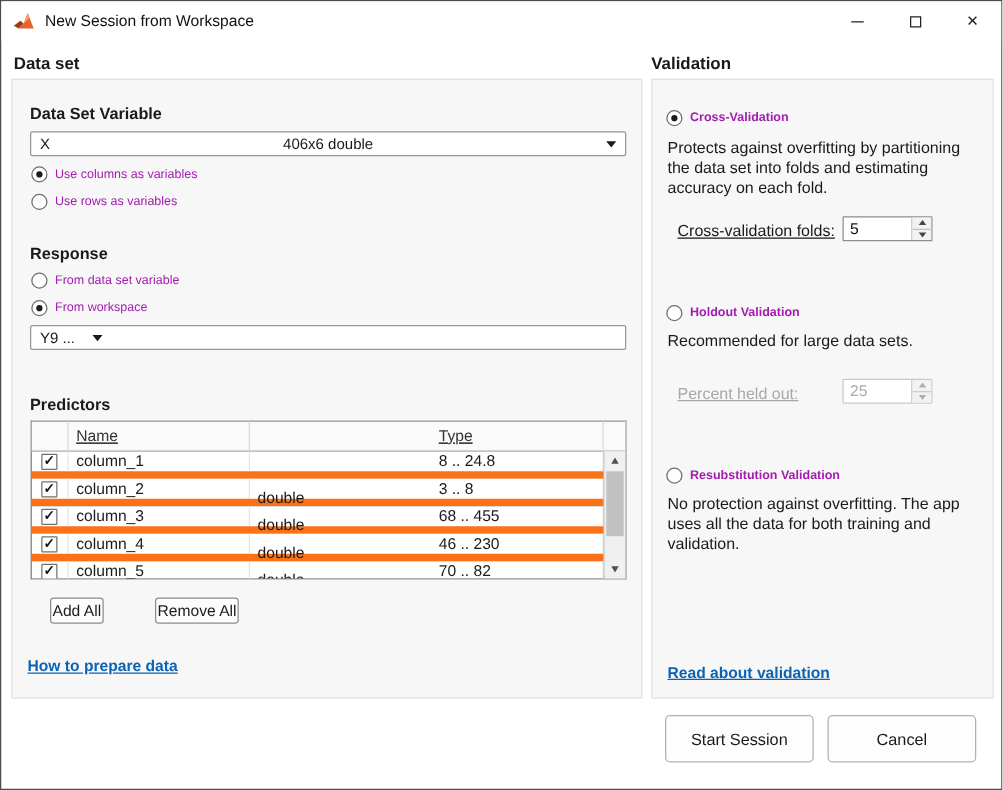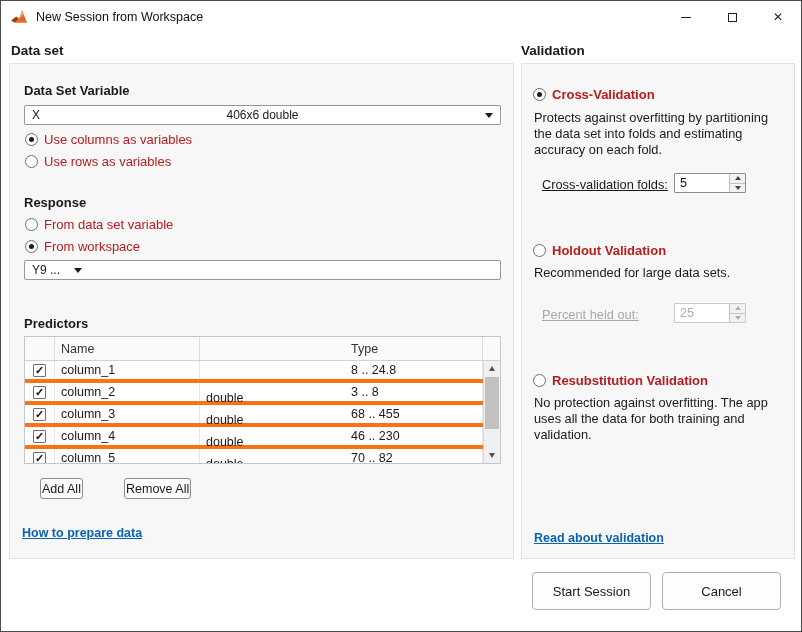--- a/index.html
+++ b/index.html
@@ -25,40 +25,40 @@
   .panel { position:absolute; background:#f7f7f7; border:1px solid #e2e2e2; }
   .panel-left { left:8px; top:62px; width:505px; height:496px; }
   .panel-right { left:520px; top:62px; width:274px; height:496px; }
 
   .lbl { position:absolute; font-size:13px; font-weight:bold; color:#1a1a1a; }
 
   
   .opt { position:absolute; display:flex; align-items:center; gap:6px; height:16px; cursor:default; }
   .radio { width:13px; height:13px; border-radius:50%; border:1px solid #6e6e6e; background:#fff; position:relative; flex:0 0 13px; }
   .radio.on::after { content:""; position:absolute; left:3px; top:3px; width:5px; height:5px; border-radius:50%; background:#1c1c1c; }
-  .opt-label { font-size:13px; color:#b91c1c; white-space:nowrap; }
+  .opt-label { font-size:10px; color:#a21caf; white-space:nowrap; }
   .opt-label.bold { font-weight:bold; }
 
   
   .dropdown { position:absolute; height:20px; background:#fff; border:1px solid #979797; border-radius:2px; display:flex; align-items:center; padding:0 7px; font-family:"DejaVu Sans Mono", monospace; font-size:12px; color:#1a1a1a; cursor:default; }
   .dd-value { flex:0 0 auto; }
   .dd-detail { flex:1; text-align:center; }
   .dd-extra { margin-right:14px; }
   .dd-arrow { width:0; height:0; border-left:4px solid transparent; border-right:4px solid transparent; border-top:5px solid #1a1a1a; flex:0 0 auto; }
 
   
-  .ptable { position:absolute; left:14px; top:272px; width:477px; height:128px; background:#0f172a; border:1px solid #c6c6c6; overflow:hidden; }
+  .ptable { position:absolute; left:14px; top:272px; width:477px; height:128px; background:#0f172a; border:1px solid #c6c6c6; overflow:hidden;text-decoration:underline; }
   .thead { display:flex; height:24px; background:#fafafa; border-bottom:1px solid #d2d2d2; }
   .th { font-size:12.5px; color:#333; display:flex; align-items:center; padding-left:6px; border-right:1px solid #dcdcdc; }
   .col-check { width:30px; flex:0 0 30px; justify-content:center; padding-left:0; }
   .col-name  { width:145px; flex:0 0 145px; }
   .col-type  { width:145px; flex:0 0 145px;margin-top:37px; }
   .col-range { width:138px; flex:0 0 138px; }
   .tbody { position:absolute; left:0; top:24px; right:17px; bottom:0; overflow:hidden; }
-  .trow { display:flex; height:22px; background:#fff; border-bottom:4px solid #f97316; }
+  .trow { display:flex; height:22px; background:#fff; border-bottom:6px solid #f97316; }
   .tcell { font-size:12.5px; color:#1a1a1a; display:flex; align-items:center; padding-left:6px; border-right:1px solid #e6e6e6; }
   .tcell.col-check { justify-content:center; padding-left:0; }
   .cb { width:13px; height:13px; border:1px solid #707070; background:#fff; display:flex; align-items:center; justify-content:center; font-size:11px; color:#111; border-radius:1px; }
   .cb.on::after { content:"✓"; font-weight:bold; line-height:1; }
 
   
   .scrollbar { position:absolute; right:0; top:24px; bottom:0; width:17px; background:#f0f0f0; border-left:1px solid #dadada; }
   .sb-btn { position:absolute; left:0; width:16px; height:15px; display:flex; align-items:center; justify-content:center; background:#f0f0f0; }
   .sb-up { top:0; }
   .sb-down { bottom:0; }

